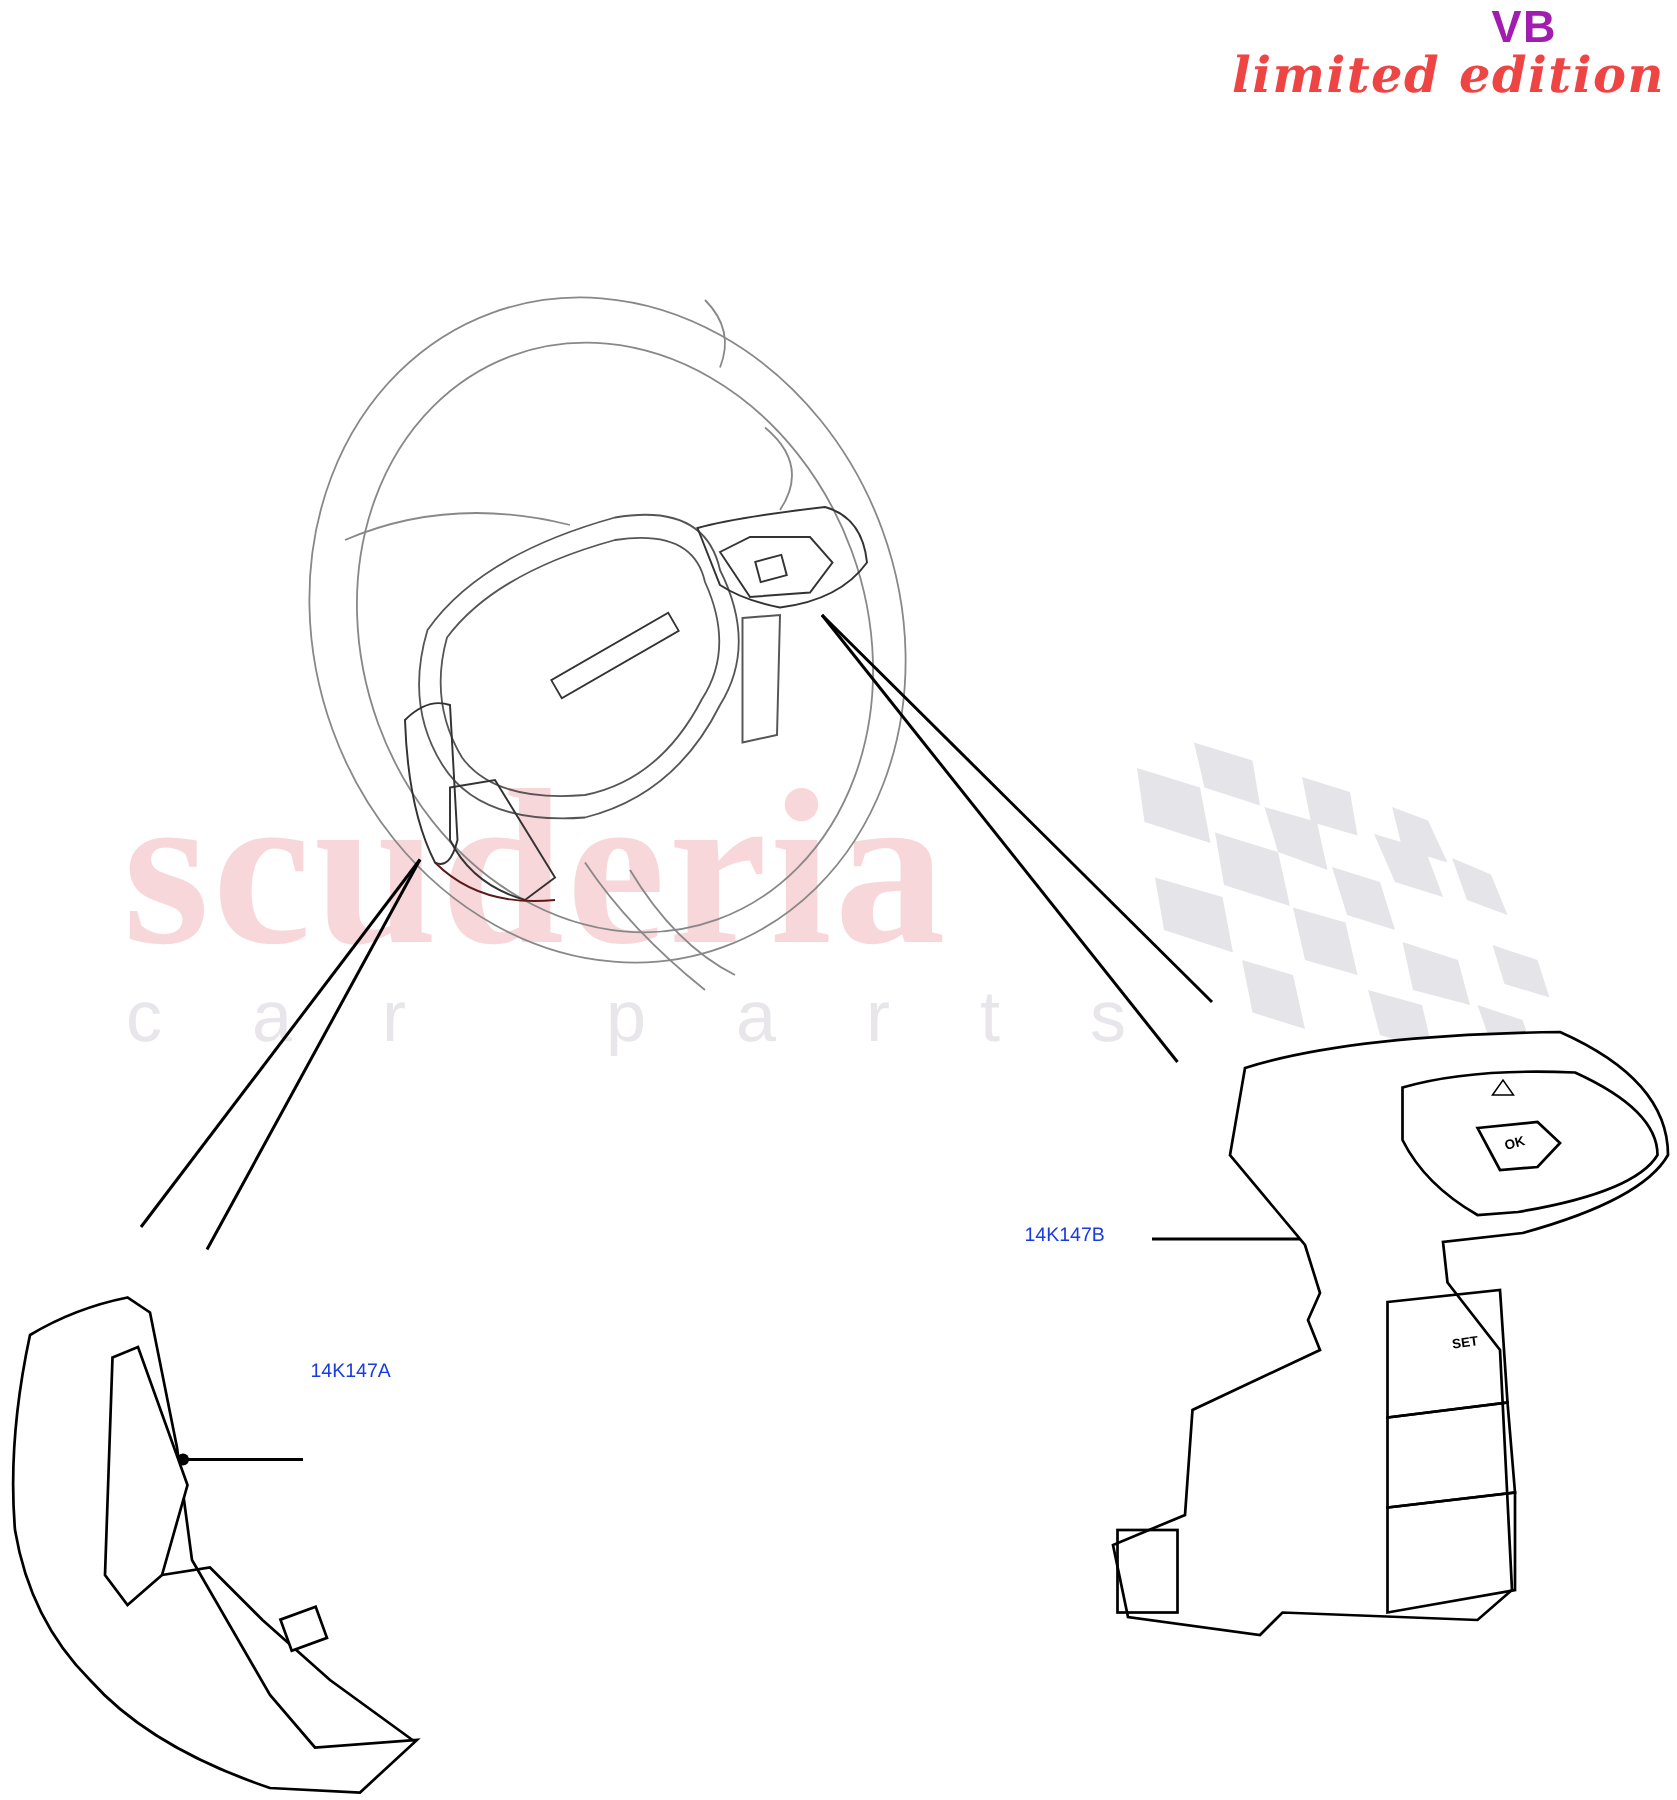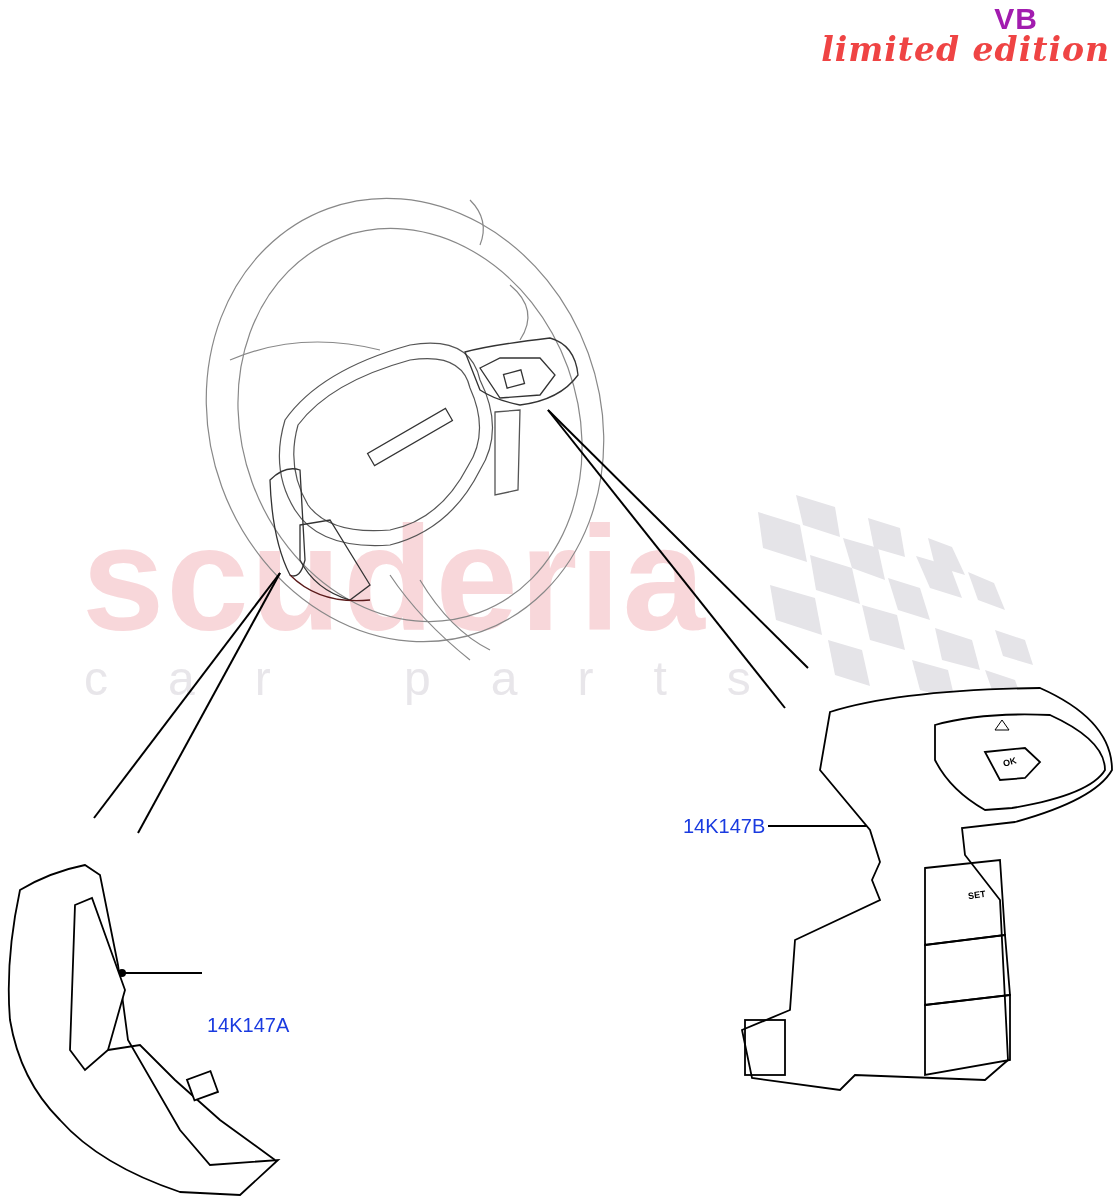--- a/index.html
+++ b/index.html
@@ -1,21 +1,21 @@
 <!DOCTYPE html>
 <html><head>
 <meta charset="utf-8">
 <style>
   html, body { margin: 0; padding: 0; background: #ffffff; }
   #canvas { position: relative; width: 1118px; height: 1200px; overflow: hidden; background: #fff; font-family: "Liberation Sans", sans-serif; }
   .header-title { position: absolute; right: 80px; top: 2px; font-family: "Liberation Sans", sans-serif; font-weight: bold; font-size: 30px; color: #a21caf; letter-spacing: 1px; }
   .header-sub { position: absolute; right: 8px; top: 30px; font-family: "DejaVu Serif", serif; font-style: italic; font-weight: bold; font-size: 33px; color: #ef4444; letter-spacing: 1px; }
-  .wm-main { position: absolute; left: 82px; top: 505px; font-family: Liberation Sans, sans-serif; font-weight: bold; font-size: 148px; color: #f8d7da; letter-spacing: 2px; line-height: 1; }
+  .wm-main { position: absolute; left: 82px; top: 505px; font-family: Liberation Serif, serif; font-weight: bold; font-size: 148px; color: #f8d7da; letter-spacing: 2px; line-height: 1; }
   .wm-sub { position: absolute; left: 84px; top: 655px; font-family: "Liberation Sans", sans-serif; font-size: 48px; color: #e8e6ea; letter-spacing: 60px; line-height: 1; }
-  .callout { position: absolute; font-family: "Liberation Sans", sans-serif; font-size: 20px; color: #1a3be0; }
+  .callout { position: absolute; font-family: "Liberation Sans", sans-serif; font-size: 13px; color: #1a3be0; }
   svg { position: absolute; left: 0; top: 0; }
 </style>
 </head>
 <body>
 
 <div id="canvas">
 
   <div class="wm-main">scuderia</div>
   <div class="wm-sub">car parts</div>
 
@@ -99,17 +99,17 @@
       <path d="M75 905 L92 898 L125 990 L108 1050 L85 1070 L70 1050 Z"></path>
       <path d="M108 1050 L140 1045 L175 1080 L220 1120 L275 1160" fill="none"></path>
       <rect x="190" y="1075" width="25" height="22" transform="rotate(-20 202 1086)"></rect>
     </g>
   </svg>
 
   <div class="header-title">VB</div>
   <div class="header-sub">limited edition</div>
 
   <div class="callout" style="left:683px; top:815px;">14K147B</div>
-  <div class="callout" style="left:207px; top:1014px;">14K147A</div>
+  <div class="callout" style="left:207px; top:906px;">14K147A</div>
 
   <div style="position:absolute; left:1003px; top:757px; font-size:9px; font-weight:bold; transform:rotate(-15deg);">OK</div>
   <div style="position:absolute; left:968px; top:890px; font-size:9px; font-weight:bold; transform:rotate(-8deg);">SET</div>
 </div>
 
 </body></html>

